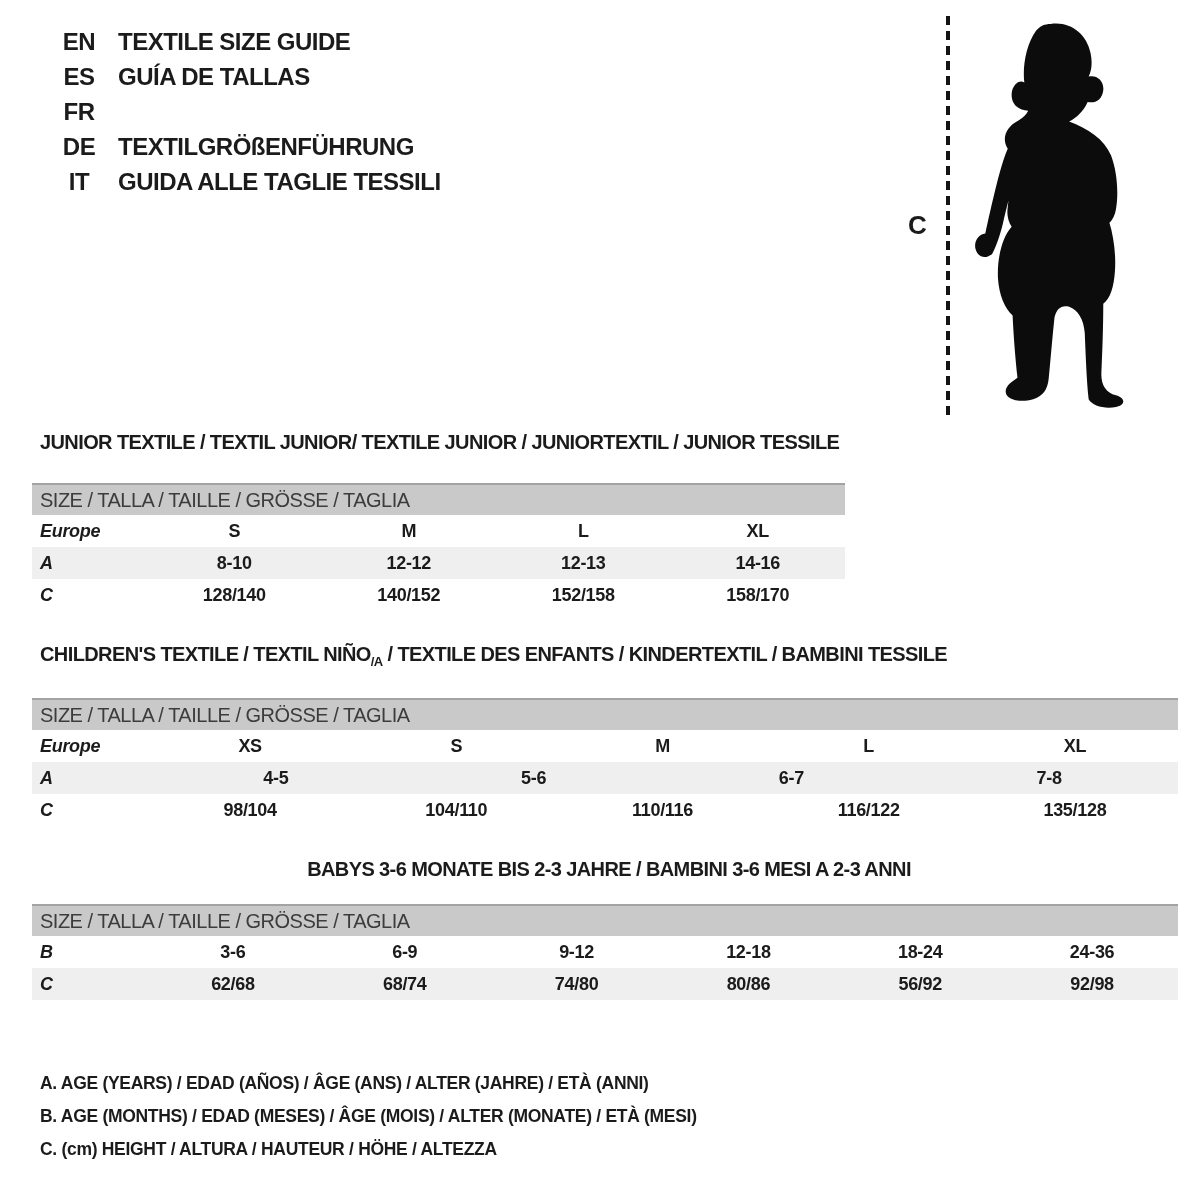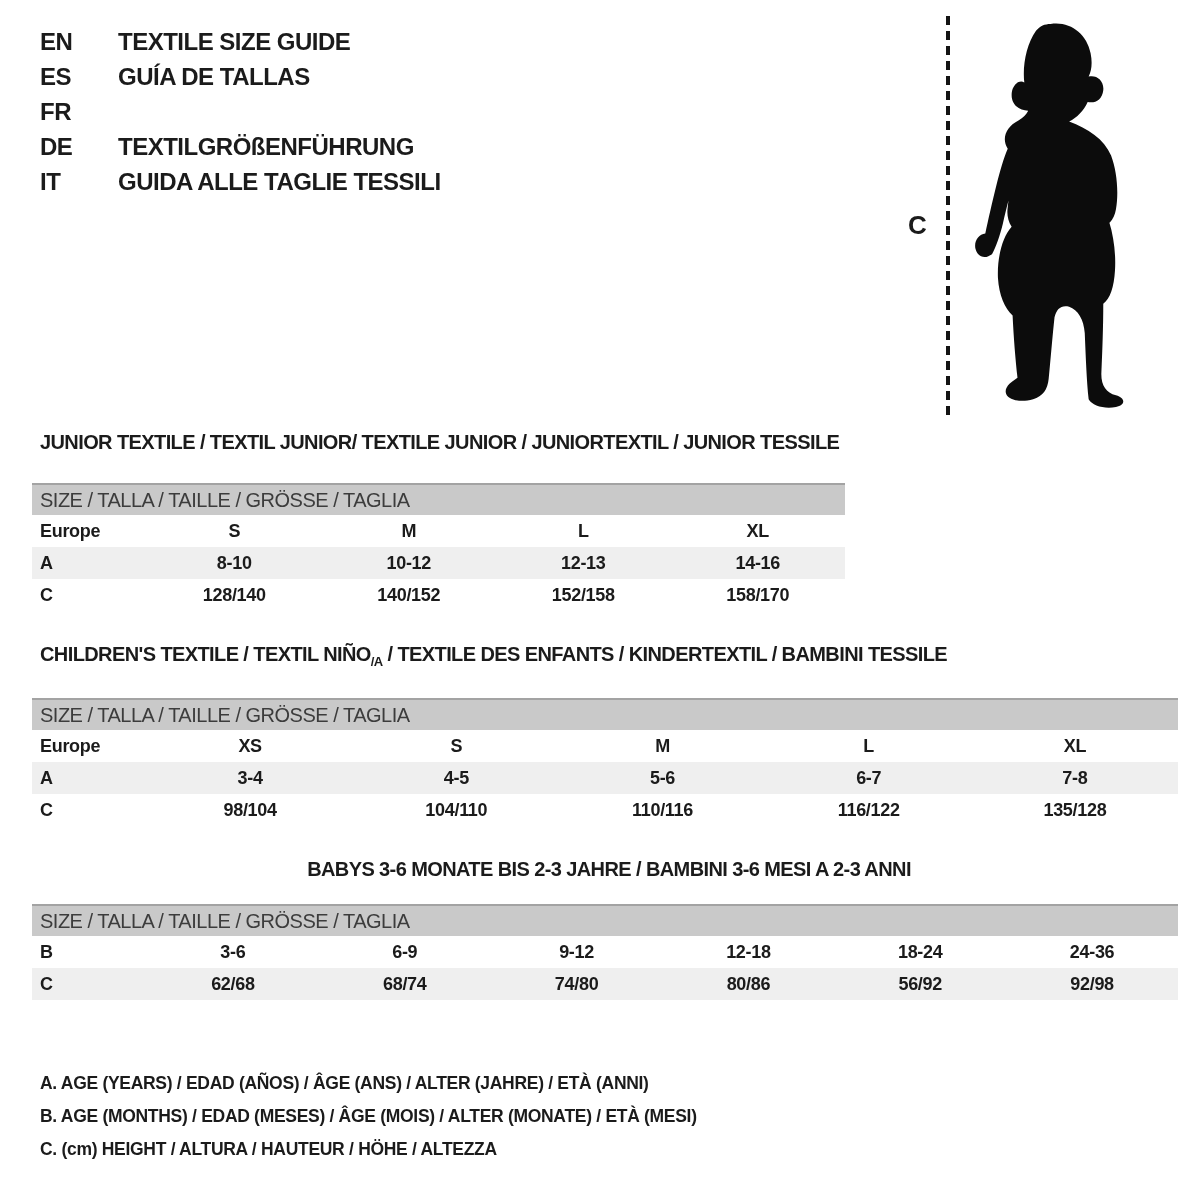--- a/index.html
+++ b/index.html
@@ -19,21 +19,21 @@
     -webkit-font-smoothing:antialiased;
   }
   .sheet{
     position:relative;
     width:1200px;height:1200px;
     background:var(--bg);
     overflow:hidden;
   }
   
   .lang-list{
-    position:absolute;left:40px;top:24px;
+    position:absolute;left:40px;top:24px;text-align:center;
   }
   .lang-row{
     display:flex;
     height:35px;line-height:35px;
     font-size:24px;font-weight:700;letter-spacing:-0.5px;
   }
   .lang-code{width:78px;}
   
   .figure-area{position:absolute;left:0;top:0;width:1200px;height:430px;}
   .c-label{
@@ -76,21 +76,21 @@
     border-top:2px solid var(--bar-border);
     color:var(--bar-txt);
     font-size:20px;font-weight:400;letter-spacing:-0.5px;
     padding-left:8px;
   }
   .trow{
     display:flex;height:32px;line-height:32px;
     font-size:18px;font-weight:700;letter-spacing:-0.3px;
   }
   .trow.shaded{background:var(--row-shade);}
-  .cell.label{width:115px;padding-left:8px;}
+  .cell.label{width:115px;padding-left:8px;font-style:italic;}
   .cell.val{flex:1;text-align:center;}
   
   .legend{position:absolute;left:40px;top:1072px;}
   .legend-line{
     font-size:17.5px;font-weight:700;letter-spacing:-0.3px;
     height:33px;line-height:22px;white-space:nowrap;
   }
 </style>
 </head>
 <body>
@@ -177,21 +177,21 @@
           <div class="trow">
             <div class="cell label">Europe</div>
             <div class="cell val">S</div>
             <div class="cell val">M</div>
             <div class="cell val">L</div>
             <div class="cell val">XL</div>
           </div>
           <div class="trow shaded">
             <div class="cell label">A</div>
             <div class="cell val">8-10</div>
-            <div class="cell val">10-12</div>
+            <div class="cell val">12-12</div>
             <div class="cell val">12-13</div>
             <div class="cell val">14-16</div>
           </div>
           <div class="trow">
             <div class="cell label">C</div>
             <div class="cell val">128/140</div>
             <div class="cell val">140/152</div>
             <div class="cell val">152/158</div>
             <div class="cell val">158/170</div>
           </div>
@@ -207,21 +207,20 @@
           <div class="trow">
             <div class="cell label">Europe</div>
             <div class="cell val">XS</div>
             <div class="cell val">S</div>
             <div class="cell val">M</div>
             <div class="cell val">L</div>
             <div class="cell val">XL</div>
           </div>
           <div class="trow shaded">
             <div class="cell label">A</div>
-            <div class="cell val">3-4</div>
             <div class="cell val">4-5</div>
             <div class="cell val">5-6</div>
             <div class="cell val">6-7</div>
             <div class="cell val">7-8</div>
           </div>
           <div class="trow">
             <div class="cell label">C</div>
             <div class="cell val">98/104</div>
             <div class="cell val">104/110</div>
             <div class="cell val">110/116</div>

